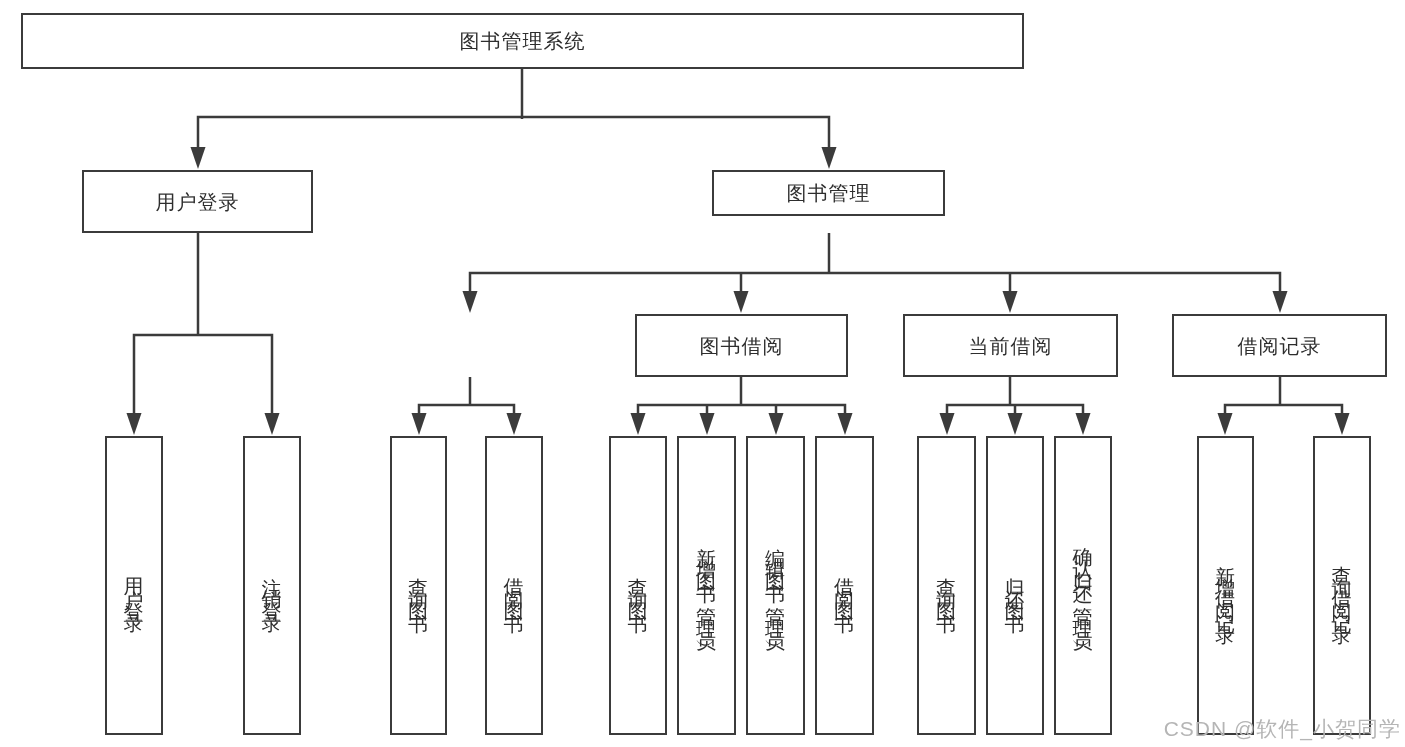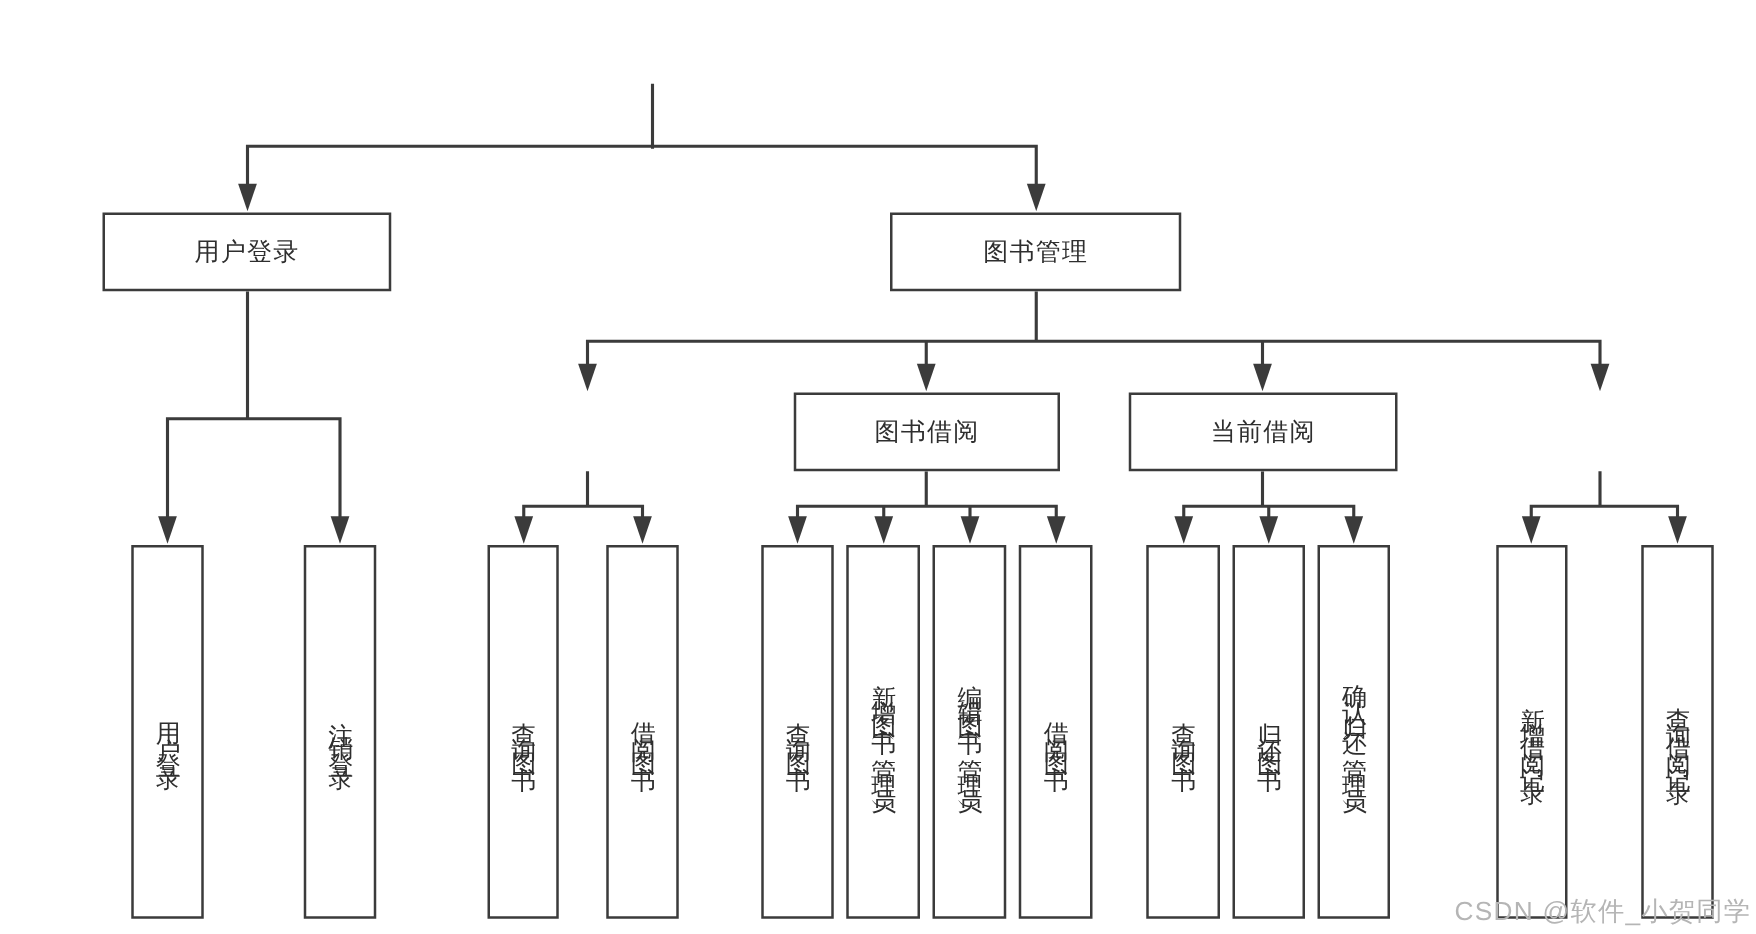--- a/index.html
+++ b/index.html
@@ -97,33 +97,39 @@
     <polygon points="939.5,413 954.5,413 947,435"></polygon>
     <polygon points="1007.5,413 1022.5,413 1015,435"></polygon>
     <polygon points="1075.5,413 1090.5,413 1083,435"></polygon>
 
     <path d="M1280 377 V405"></path>
     <path d="M1225 420 V405 H1342 V420"></path>
     <polygon points="1217.5,413 1232.5,413 1225,435"></polygon>
     <polygon points="1334.5,413 1349.5,413 1342,435"></polygon>
   </svg>
 
+  <div class="node h" style="left:21px;top:13px;width:1003px;height:56px">
+    <span>图书管理系统</span>
+  </div>
 
   <div class="node h" style="left:82px;top:170px;width:231px;height:63px">
     <span>用户登录</span>
   </div>
-  <div class="node h" style="left:712px;top:170px;width:233px;height:63px">
+  <div class="node h" style="left:712px;top:170px;width:233px;height:46px">
     <span>图书管理</span>
   </div>
 
   <div class="node h" style="left:635px;top:314px;width:213px;height:63px">
     <span>图书借阅</span>
   </div>
   <div class="node h" style="left:903px;top:314px;width:215px;height:63px">
     <span>当前借阅</span>
+  </div>
+  <div class="node h" style="left:1172px;top:314px;width:215px;height:63px">
+    <span>借阅记录</span>
   </div>
 
   <div class="node v" style="left:105px;top:436px;width:58px;height:299px">
     <span>用户登录</span>
   </div>
   <div class="node v" style="left:243px;top:436px;width:58px;height:299px">
     <span>注销登录</span>
   </div>
 
   <div class="node v" style="left:390px;top:436px;width:57px;height:299px">

